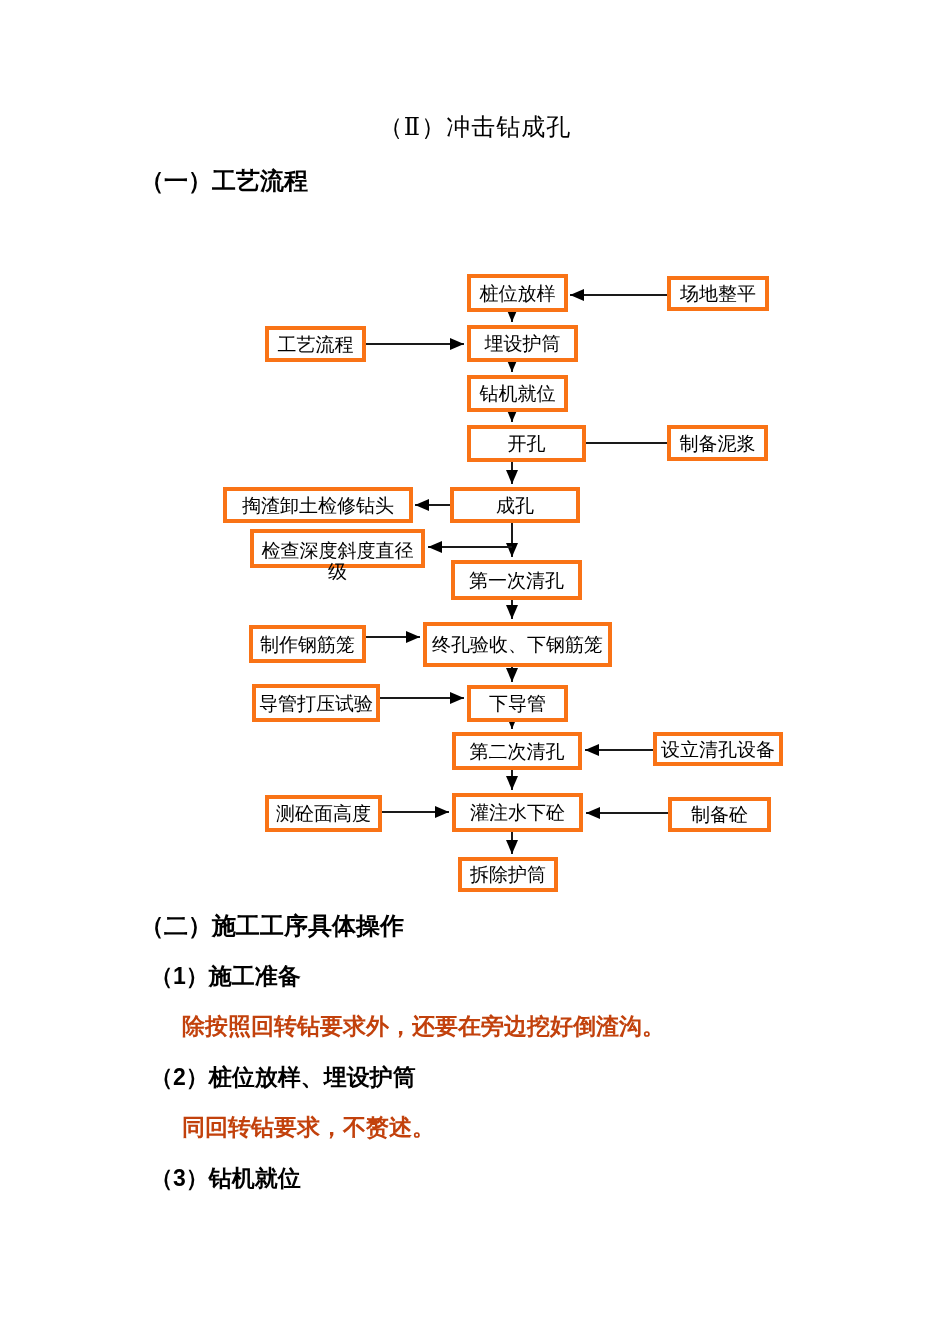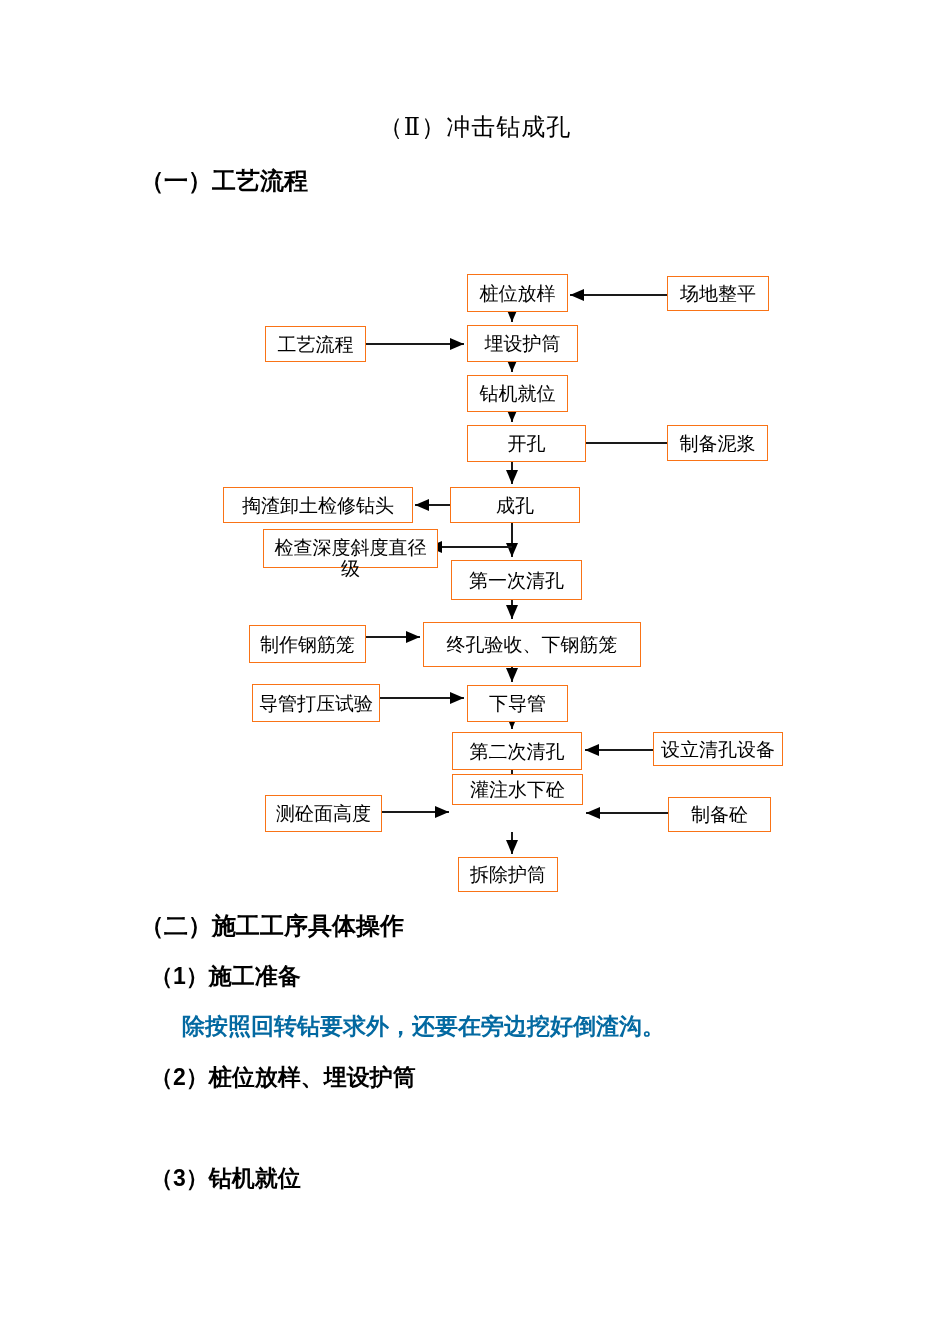--- a/index.html
+++ b/index.html
@@ -18,27 +18,27 @@
   .h2{
     position:absolute;left:140px;
     font:700 24px/28px "Liberation Sans","DejaVu Sans",sans-serif;color:#000;
   }
   .h3{
     position:absolute;left:150px;
     font:700 23px/27px "Liberation Sans","DejaVu Sans",sans-serif;color:#000;
   }
   .para{
     position:absolute;left:182px;
-    font:700 23px/27px "Liberation Sans","DejaVu Sans",sans-serif;color:#0369a1;
+    font:700 23px/27px "Liberation Sans","DejaVu Sans",sans-serif;color:#c2410c;
   }
 
   .flow-svg{position:absolute;left:0;top:0;width:950px;height:950px;z-index:1;}
   .node{
     position:absolute;box-sizing:border-box;z-index:2;
-    border:1px solid #f97316;background:#ffffff;
+    border:4px solid #f97316;background:#ffffff;
     display:flex;align-items:center;justify-content:center;text-align:center;
     font:400 19px/21px "Liberation Serif","DejaVu Serif",serif;color:#000;
   }
   .node-overflow{align-items:flex-start;padding-top:7px;}
   .node-overflow .wrap{display:inline-block;width:164px;}
 </style>
 </head>
 <body>
 
 <div class="page">
@@ -97,59 +97,60 @@
     </div>
   <div class="node" style="left:667px;top:425px;width:101px;height:36px;">
       <span>制备泥浆</span>
     </div>
   <div class="node" style="left:223px;top:487px;width:190px;height:36px;">
       <span>掏渣卸土检修钻头</span>
     </div>
   <div class="node" style="left:450px;top:487px;width:130px;height:36px;">
       <span>成孔</span>
     </div>
-  <div class="node node-overflow" style="left:250px;top:529px;width:175px;height:39px;margin-left:13px;">
+  <div class="node node-overflow" style="left:250px;top:529px;width:175px;height:39px;">
       <span class="wrap">检查深度斜度直径级</span>
     </div>
   <div class="node" style="left:451px;top:560px;width:131px;height:40px;">
       <span>第一次清孔</span>
     </div>
   <div class="node" style="left:249px;top:625px;width:117px;height:38px;">
       <span>制作钢筋笼</span>
     </div>
-  <div class="node" style="left:423px;top:622px;width:218px;height:45px;">
+  <div class="node" style="left:423px;top:622px;width:189px;height:45px;">
       <span>终孔验收、下钢筋笼</span>
     </div>
   <div class="node" style="left:252px;top:684px;width:128px;height:38px;">
       <span>导管打压试验</span>
     </div>
   <div class="node" style="left:467px;top:685px;width:101px;height:37px;">
       <span>下导管</span>
     </div>
   <div class="node" style="left:452px;top:732px;width:130px;height:38px;">
       <span>第二次清孔</span>
     </div>
   <div class="node" style="left:653px;top:732px;width:130px;height:34px;">
       <span>设立清孔设备</span>
     </div>
   <div class="node" style="left:265px;top:795px;width:117px;height:37px;">
       <span>测砼面高度</span>
     </div>
-  <div class="node" style="left:452px;top:774px;width:131px;height:31px;">
+  <div class="node" style="left:452px;top:793px;width:131px;height:39px;">
       <span>灌注水下砼</span>
     </div>
   <div class="node" style="left:668px;top:797px;width:103px;height:35px;">
       <span>制备砼</span>
     </div>
   <div class="node" style="left:458px;top:857px;width:100px;height:35px;">
       <span>拆除护筒</span>
     </div>
 
   <div class="h2" style="top:912px;">（二）施工工序具体操作</div>
 
   <div class="h3" style="top:963px;">（1）施工准备</div>
   <div class="para" style="top:1013px;">除按照回转钻要求外，还要在旁边挖好倒渣沟。</div>
 
   <div class="h3" style="top:1064px;">（2）桩位放样、埋设护筒</div>
+  <div class="para" style="top:1114px;">同回转钻要求，不赘述。</div>
 
   <div class="h3" style="top:1165px;">（3）钻机就位</div>
 
 </div>
 
 </body></html>

